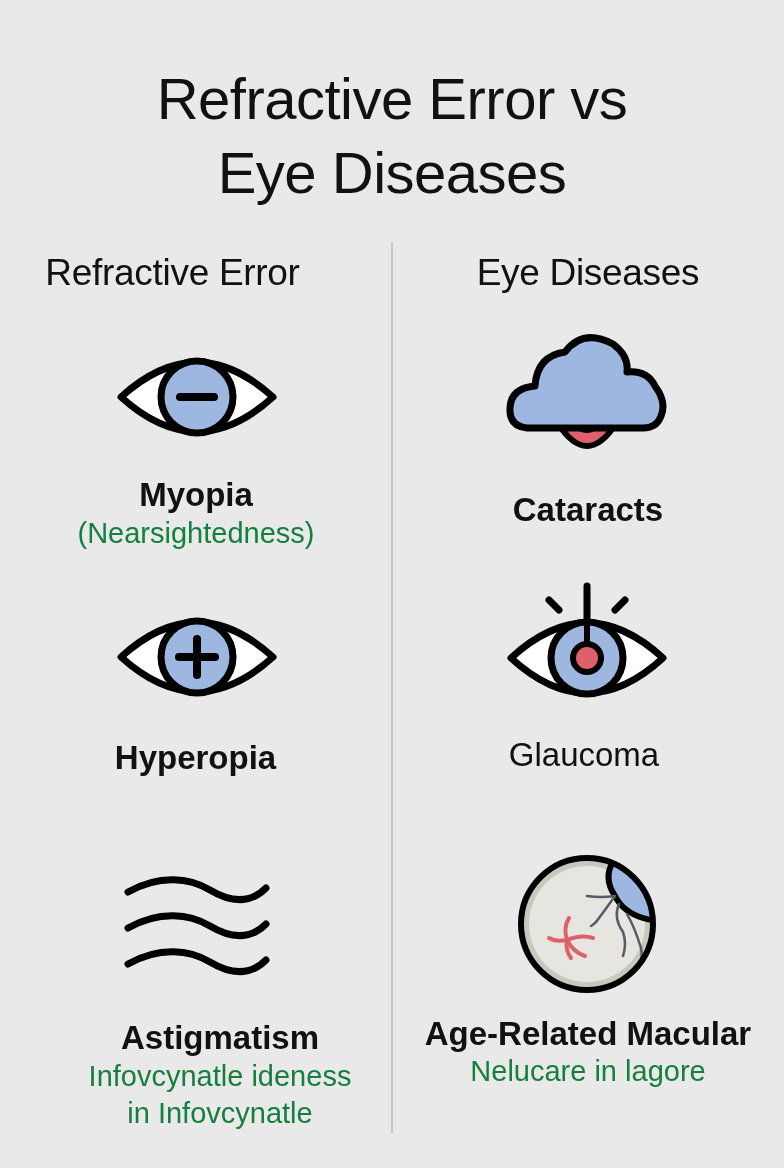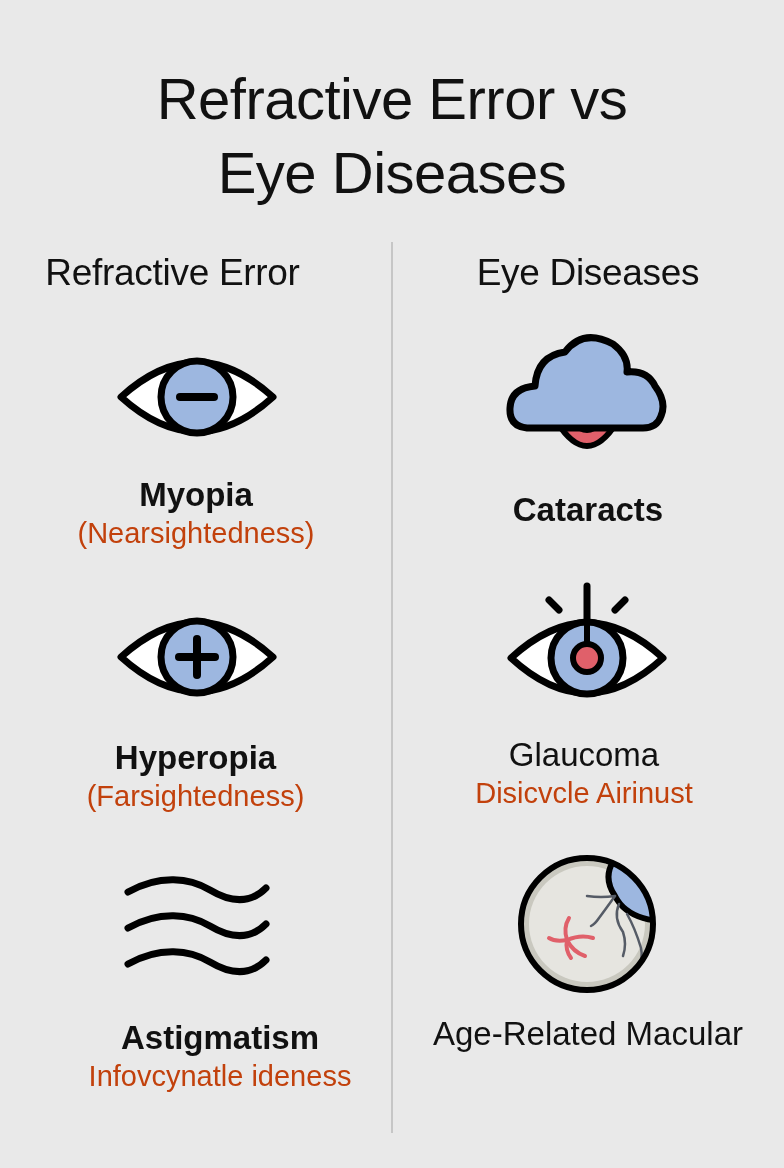--- a/index.html
+++ b/index.html
@@ -52,21 +52,21 @@
       display: block;
       font-size: 33px;
       font-weight: bold;
       line-height: 40px;
     }
     .label .sub {
       display: block;
       font-size: 29px;
       line-height: 37px;
       font-weight: normal;
-      color: #c2410c;
+      color: #15803d;
     }
   </style>
 </head>
 <body>
 
 <h1 class="main-title">
   <span>Refractive Error vs</span>
   <span>Eye Diseases</span>
 </h1>
 
@@ -88,32 +88,32 @@
 
 <svg class="icon" style="left:115px; top:610px;" width="164" height="94" viewBox="0 0 164 94">
   <path d="M6 47 Q82 -22 158 47 Q82 116 6 47 Z" fill="#ffffff" stroke="#000" stroke-width="7" stroke-linejoin="round"></path>
   <circle cx="82" cy="47" r="36" fill="#9db7e0" stroke="#000" stroke-width="7"></circle>
   <line x1="64" y1="47" x2="100" y2="47" stroke="#000" stroke-width="8" stroke-linecap="round"></line>
   <line x1="82" y1="29" x2="82" y2="65" stroke="#000" stroke-width="8" stroke-linecap="round"></line>
 </svg>
 
 <div class="label" style="left:0; top:738px; width:391px;">
   <span class="name">Hyperopia</span>
-  <span class="sub">(Farsightedness)</span>
 </div>
 
 <svg class="icon" style="left:120px; top:870px;" width="154" height="110" viewBox="0 0 154 110">
   <path d="M8 22 C40 4 70 8 90 20 C110 32 130 34 146 18" fill="none" stroke="#000" stroke-width="7" stroke-linecap="round"></path>
   <path d="M8 58 C40 40 70 44 90 56 C110 68 130 70 146 54" fill="none" stroke="#000" stroke-width="7" stroke-linecap="round"></path>
   <path d="M8 94 C40 76 70 80 90 92 C110 104 130 106 146 90" fill="none" stroke="#000" stroke-width="7" stroke-linecap="round"></path>
 </svg>
 
 <div class="label" style="left:0; top:1018px; width:440px;">
   <span class="name">Astigmatism</span>
   <span class="sub">Infovcynatle ideness</span>
+  <span class="sub">in Infovcynatle</span>
 </div>
 
 <svg class="icon" style="left:505px; top:330px;" width="164" height="130" viewBox="0 0 164 130">
   <path d="M58 94 A24 24 0 0 0 106 94" fill="none" stroke="#000" stroke-width="0"></path>
   <path d="M52 92 Q82 140 112 92 Z" fill="#e0606a" stroke="#000" stroke-width="6" stroke-linejoin="round"></path>
   <path d="M66 94 Q82 112 98 94 Z" fill="#000"></path>
   <path d="M22 98 Q4 96 5 78 Q6 58 30 56 Q32 26 60 22 Q78 -2 108 14 Q124 26 122 42 Q142 40 150 56 Q162 72 156 86 Q152 98 138 98 Z" fill="#9db7e0" stroke="#000" stroke-width="7" stroke-linejoin="round"></path>
 </svg>
 
 <div class="label" style="left:392px; top:490px; width:392px;">
@@ -125,21 +125,20 @@
   <line x1="44" y1="20" x2="54" y2="30" stroke="#000" stroke-width="7" stroke-linecap="round"></line>
   <line x1="120" y1="20" x2="110" y2="30" stroke="#000" stroke-width="7" stroke-linecap="round"></line>
   <path d="M6 78 Q82 8 158 78 Q82 148 6 78 Z" fill="#ffffff" stroke="#000" stroke-width="7" stroke-linejoin="round"></path>
   <circle cx="82" cy="78" r="36" fill="#9db7e0" stroke="#000" stroke-width="7"></circle>
   <circle cx="82" cy="78" r="14" fill="#e0606a" stroke="#000" stroke-width="6"></circle>
   <line x1="82" y1="40" x2="82" y2="64" stroke="#000" stroke-width="6" stroke-linecap="round"></line>
 </svg>
 
 <div class="label" style="left:392px; top:735px; width:384px;">
   <span class="name" style="font-weight:500;">Glaucoma</span>
-  <span class="sub">Disicvcle Airinust</span>
 </div>
 
 <svg class="icon" style="left:515px; top:852px;" width="144" height="144" viewBox="0 0 144 144">
   <defs>
     <clipPath id="amdclip">
         <circle cx="72" cy="72" r="66"></circle>
       </clipPath>
   </defs>
   <circle cx="72" cy="72" r="66" fill="#c9c8bf"></circle>
   <circle cx="72" cy="72" r="58" fill="#e6e5e0"></circle>
@@ -154,14 +153,15 @@
     <path d="M52 88 Q48 76 54 66"></path>
     <path d="M52 88 Q40 90 34 86"></path>
     <path d="M52 88 Q58 100 70 104"></path>
     <path d="M52 88 Q66 82 78 86"></path>
     <path d="M52 88 Q50 98 56 106"></path>
   </g>
   <circle cx="72" cy="72" r="66" fill="none" stroke="#000" stroke-width="6"></circle>
 </svg>
 
 <div class="label" style="left:392px; top:1015px; width:392px;">
-  <span class="name" style="font-weight:400; line-height:38px;">Age-Related Macular</span>
+  <span class="name" style="font-weight:700; line-height:38px;">Age-Related Macular</span>
+  <span class="sub">Nelucare in lagore</span>
 </div>
 
 </body></html>

